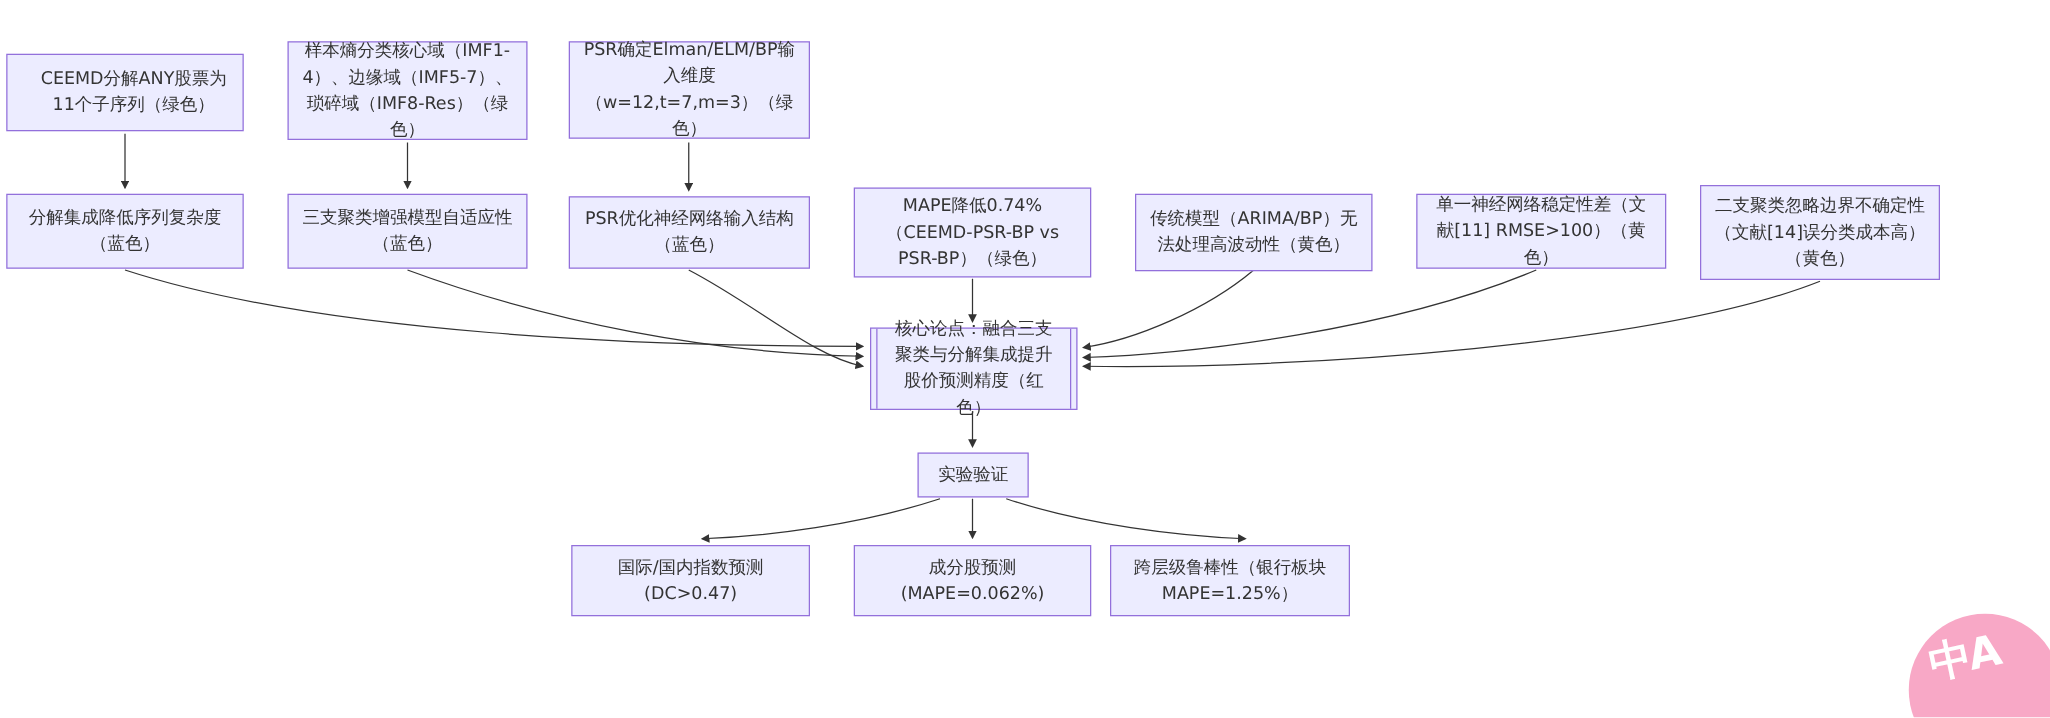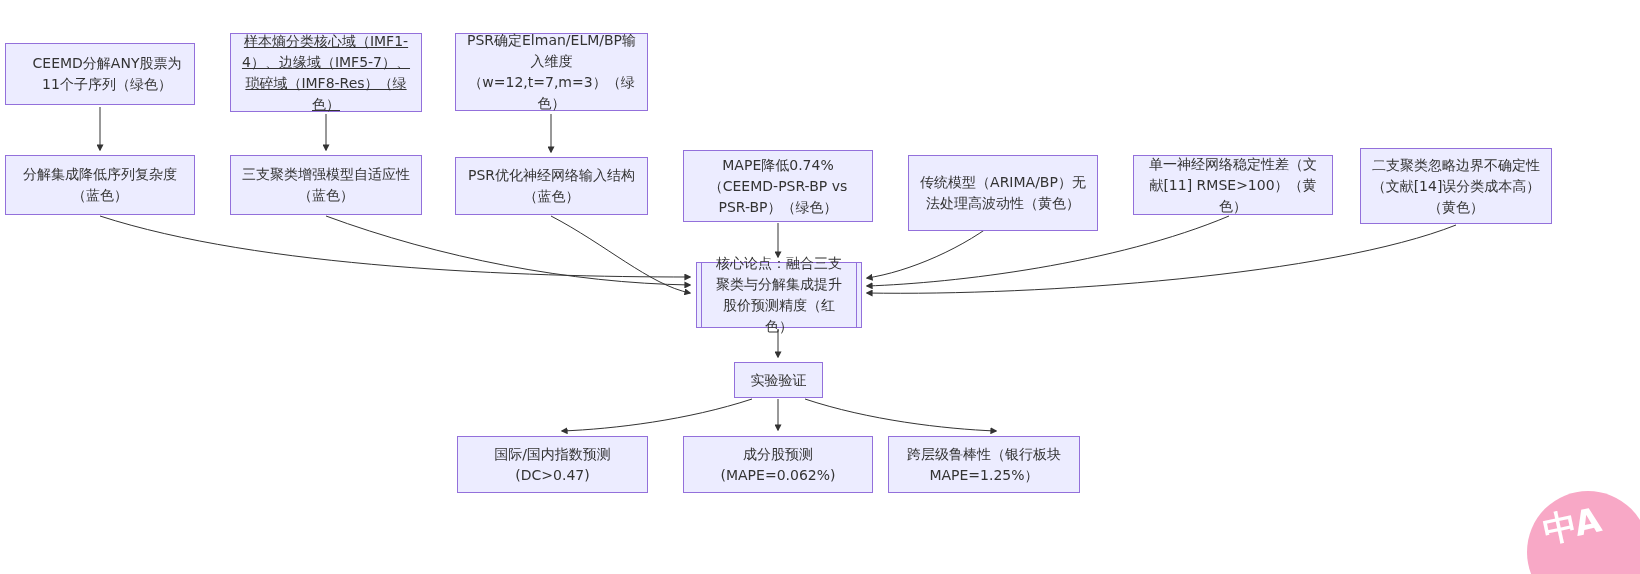--- a/index.html
+++ b/index.html
@@ -88,28 +88,28 @@
     <path class="edge" marker-end="url(#arrow)" d="M1003,216 C965,248 908,272 867,278"></path>
     <path class="edge" marker-end="url(#arrow)" d="M1229,216 C1115,264 955,283 867,286"></path>
     <path class="edge" marker-end="url(#arrow)" d="M1456,225 C1330,275 1040,296 867,293"></path>
     <path class="edge" marker-end="url(#arrow)" d="M778,329 L778,357"></path>
     <path class="edge" marker-end="url(#arrow)" d="M752,399 C688,420 614,429 562,431"></path>
     <path class="edge" marker-end="url(#arrow)" d="M778,399 L778,430"></path>
     <path class="edge" marker-end="url(#arrow)" d="M805,399 C868,420 944,429 996,431"></path>
   </svg>
 
   <div class="node" style="left:5px; top:43px; width:190px; height:62px;padding-left:24px;">CEEMD分解ANY股票为11个子序列（绿色）</div>
-  <div class="node" style="left:230px; top:33px; width:192px; height:79px;text-decoration:underline;">样本熵分类核心域（IMF1-4）、边缘域（IMF5-7）、琐碎域（IMF8-Res）（绿色）</div>
+  <div class="node" style="left:230px; top:33px; width:192px; height:79px;">样本熵分类核心域（IMF1-4）、边缘域（IMF5-7）、琐碎域（IMF8-Res）（绿色）</div>
   <div class="node" style="left:455px; top:33px; width:193px; height:78px;">PSR确定Elman/ELM/BP输入维度（w=12,t=7,m=3）（绿色）</div>
 
   <div class="node" style="left:230px; top:155px; width:192px; height:60px;">三支聚类增强模型自适应性（蓝色）</div>
   <div class="node" style="left:5px; top:155px; width:190px; height:60px;">分解集成降低序列复杂度（蓝色）</div>
   <div class="node" style="left:455px; top:157px; width:193px; height:58px;">PSR优化神经网络输入结构（蓝色）</div>
   <div class="node" style="left:683px; top:150px; width:190px; height:72px;">MAPE降低0.74%（CEEMD-PSR-BP vs PSR-BP）（绿色）</div>
-  <div class="node" style="left:908px; top:155px; width:190px; height:76px;">传统模型（ARIMA/BP）无法处理高波动性（黄色）</div>
+  <div class="node" style="left:908px; top:155px; width:190px; height:62px;">传统模型（ARIMA/BP）无法处理高波动性（黄色）</div>
   <div class="node" style="left:1133px; top:155px; width:200px; height:60px;">单一神经网络稳定性差（文献[11] RMSE&gt;100）（黄色）</div>
   <div class="node" style="left:1360px; top:148px; width:192px; height:76px;text-align:center;">二支聚类忽略边界不确定性（文献[14]误分类成本高）（黄色）</div>
 
   <div class="node subroutine" style="left:696px; top:262px; width:166px; height:66px;">核心论点：融合三支聚类与分解集成提升股价预测精度（红色）</div>
 
   <div class="node" style="left:734px; top:362px; width:89px; height:36px;">实验验证</div>
 
   <div class="node" style="left:457px; top:436px; width:191px; height:57px;">国际/国内指数预测 (DC&gt;0.47)</div>
   <div class="node" style="left:683px; top:436px; width:190px; height:57px;">成分股预测 (MAPE=0.062%)</div>
   <div class="node" style="left:888px; top:436px; width:192px; height:57px;">跨层级鲁棒性（银行板块 MAPE=1.25%）</div>

